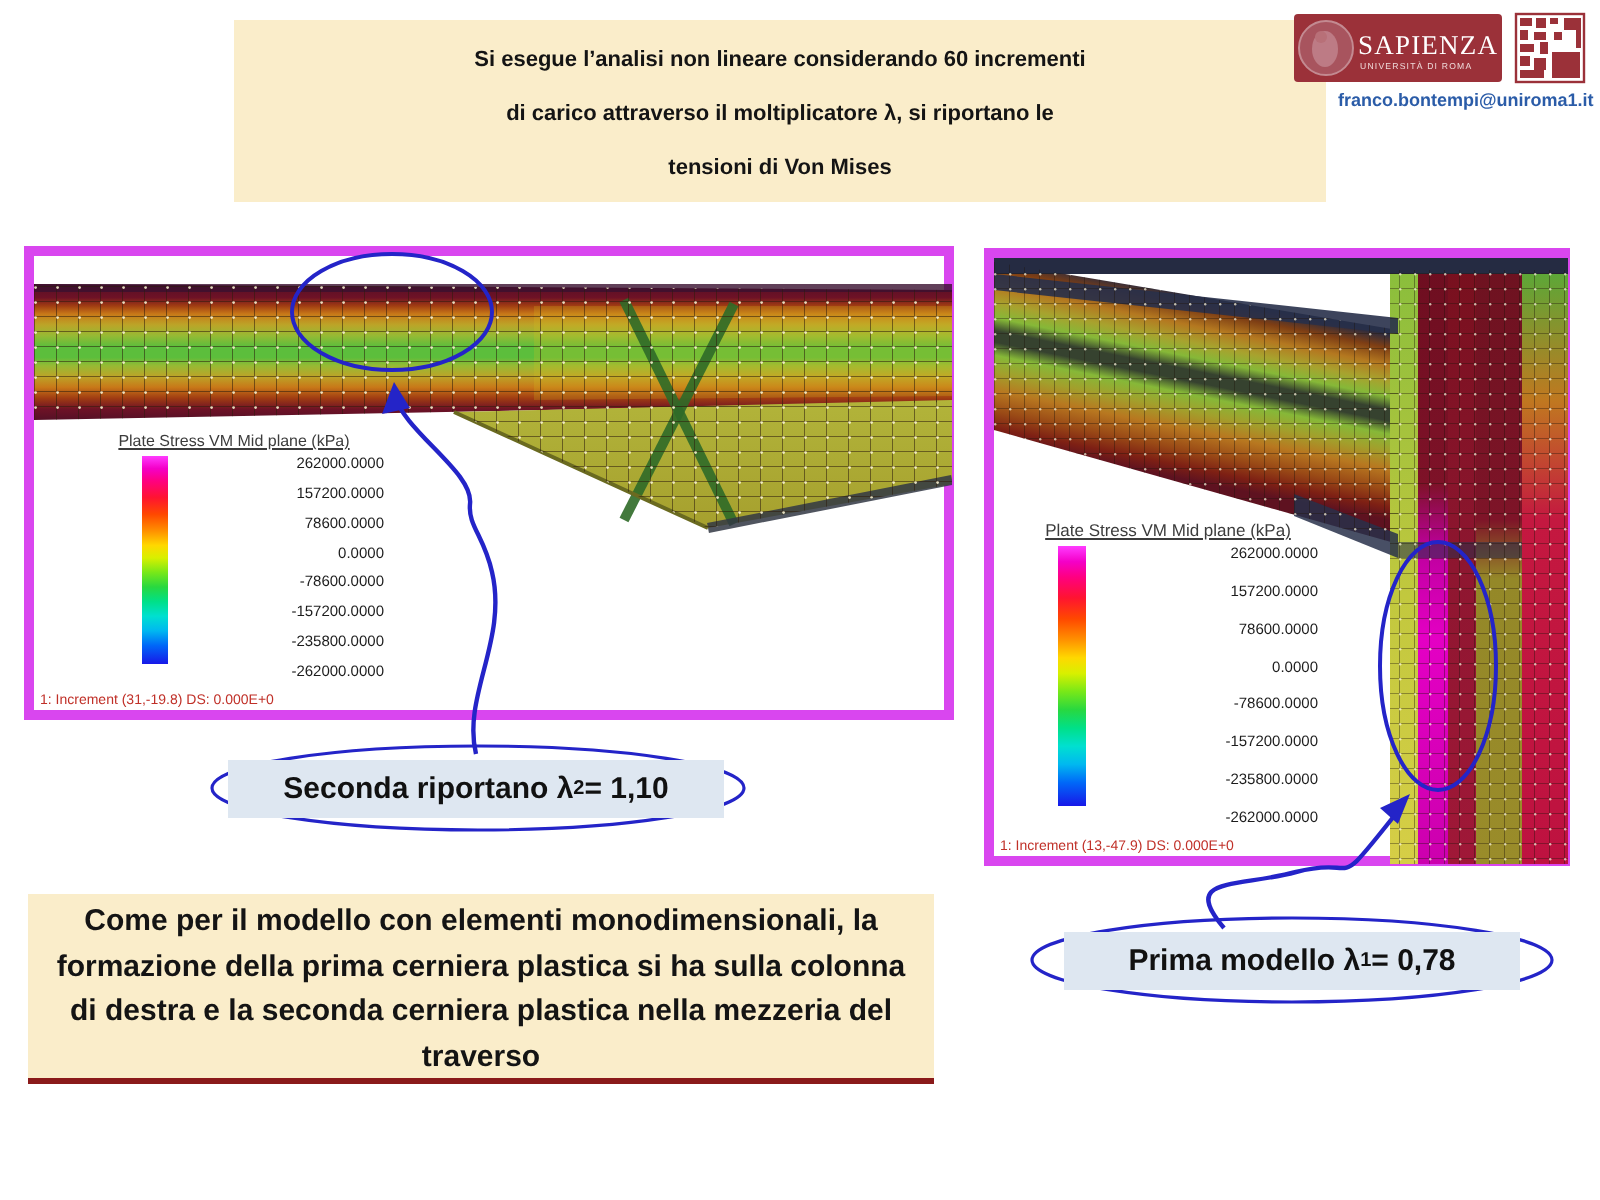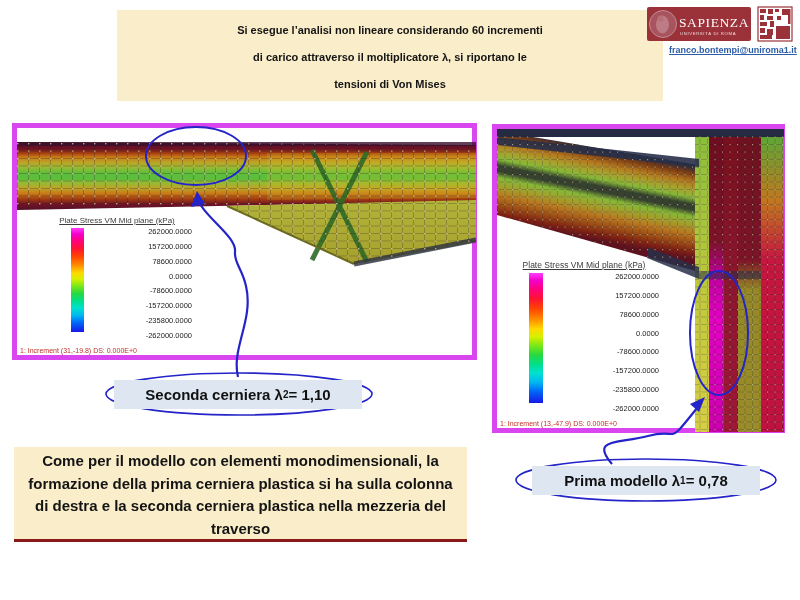--- a/index.html
+++ b/index.html
@@ -7,21 +7,21 @@
          font-family:"Liberation Sans",sans-serif;}
 
   
   .title-box{position:absolute;left:117px;top:10px;width:546px;height:91px;
              background:#FAEDCA;z-index:1;text-align:center;padding-top:7px;box-sizing:border-box;}
   .title-box .tline{font-size:11px;font-weight:bold;color:#141414;line-height:27px;white-space:nowrap;}
 
   
   .logo-wrap{position:absolute;left:647px;top:6px;width:122px;height:38px;z-index:2;}
   .email{position:absolute;left:647px;top:45px;z-index:2;font-size:9px;font-weight:bold;
-         color:#2B5CA8;text-decoration:underline;padding-left:22px;}
+         color:#2B5CA8;padding-left:22px;}
 
   
   .panel{position:absolute;background:#ffffff;border:5px solid #d946ef;box-sizing:border-box;z-index:1;}
   .panel-left{left:12px;top:123px;width:465px;height:237px;}
   .panel-right{left:492px;top:124px;width:293px;height:309px;}
   .panel svg.art{position:absolute;left:0;top:0;}
 
   .legend{position:absolute;background:rgba(255,255,255,0.0);}
   .legend-left{left:24px;top:88px;width:152px;}
   .legend-right{left:6px;top:131px;width:162px;}
@@ -248,21 +248,21 @@
     <path class="blue" d="M238,377 C231,348 254,320 246,286 C242,268 234,263 235,252 C237,236 202,216 197,197" stroke-width="2.2"></path>
     <polygon points="197,191 205,204 191,207" fill="#2424C8"></polygon>
     <ellipse class="blue" cx="719" cy="333" rx="29" ry="62" stroke-width="2"></ellipse>
     <path class="blue" d="M612,464 C590,438 618,444 648,436 C682,427 664,450 701,403" stroke-width="2.2"></path>
     <polygon points="705,397 699,412 690,404" fill="#2424C8"></polygon>
     <ellipse class="blue" cx="239" cy="394" rx="133" ry="21" stroke-width="1.6"></ellipse>
     <ellipse class="blue" cx="646" cy="480" rx="130" ry="21" stroke-width="1.6"></ellipse>
   </svg>
 
   <div class="callout callout-seconda">
-    <span>Seconda cerniera λ</span>
+    <span>Seconda riportano λ</span>
       <sub>2</sub>
       <span> = 1,10</span>
   </div>
   <div class="callout callout-prima">
     <span>Prima modello λ</span>
       <sub>1</sub>
       <span> = 0,78</span>
   </div>
 
   <div class="note-box">Come per il modello con elementi monodimensionali, la formazione della prima cerniera plastica si ha sulla colonna di destra e la seconda cerniera plastica nella mezzeria del traverso</div>

